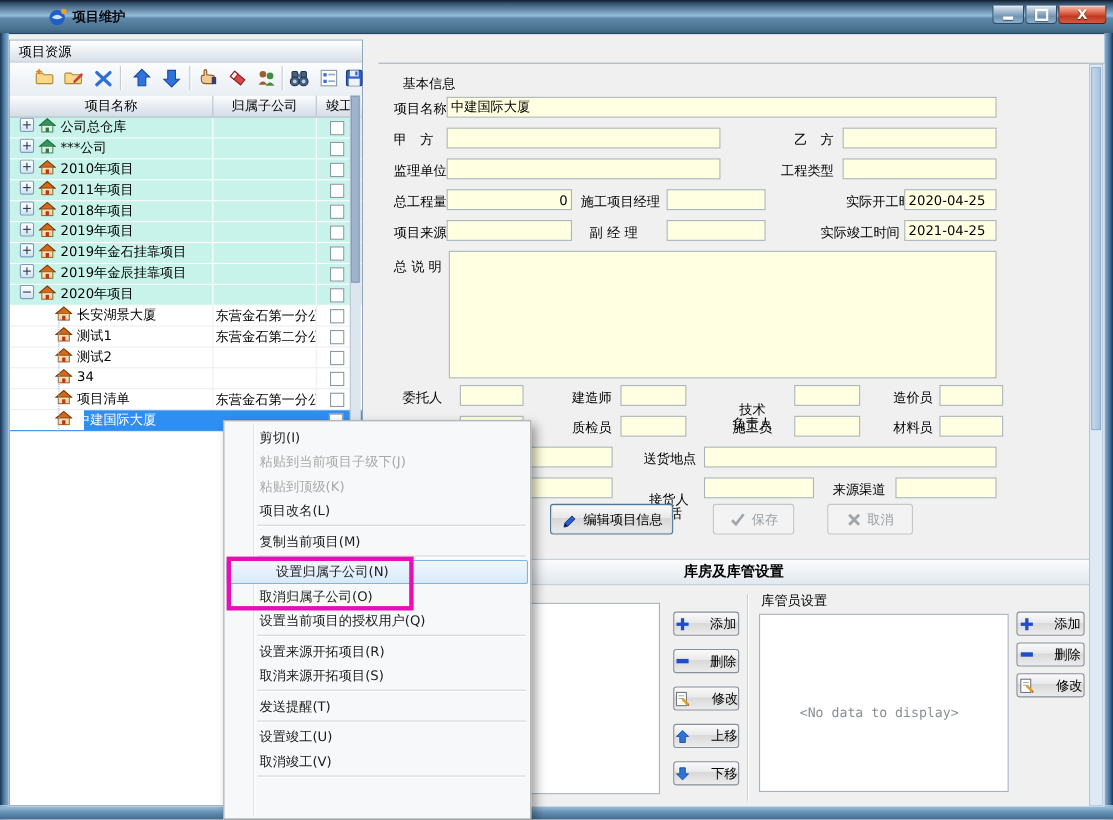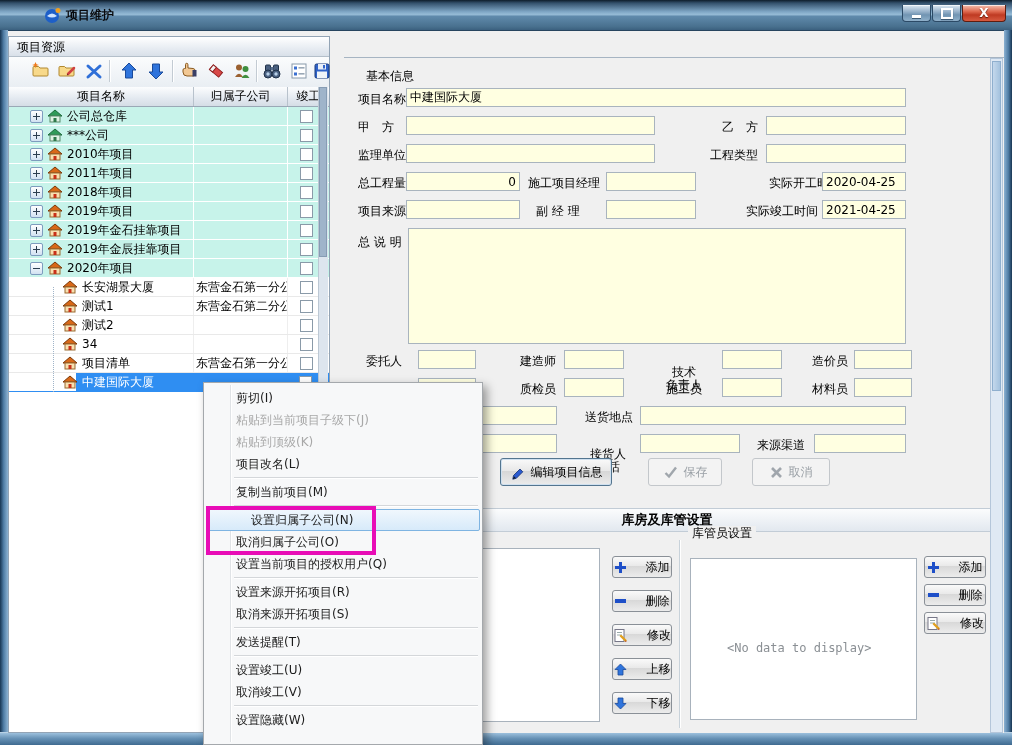--- a/index.html
+++ b/index.html
@@ -36,21 +36,21 @@
   .ltoolbar{position:absolute;left:0;top:20px;width:100%;height:30px;
     background:linear-gradient(#fbfcfd,#e9eef3);border-bottom:1px solid #c4ccd4;}
   .tbico{position:absolute;top:4px;width:20px;height:20px;cursor:pointer;}
   .tbsep{position:absolute;top:3px;width:1px;height:22px;background:#c3cbd3;box-shadow:1px 0 0 #fff;}
   .theader{position:absolute;left:0;top:50px;width:320px;height:20px;display:flex;
     background:linear-gradient(#fcfdfe,#e3e9f0 60%,#d5dde6);border-bottom:1px solid #9aa8b6;box-sizing:border-box;}
   .thcell{display:flex;align-items:center;justify-content:center;box-sizing:border-box;}
   .thcell + .thcell{border-left:1px solid #b8c2cc;}
   .trows{position:absolute;left:0;top:70px;width:320px;}
   .trow{position:relative;height:19px;display:flex;box-sizing:border-box;font-size:12px;}
-  .trow .c-name{width:184px;display:flex;align-items:center;box-sizing:border-box;overflow:hidden;white-space:nowrap;padding-left:12px;}
+  .trow .c-name{width:184px;display:flex;align-items:flex-start;box-sizing:border-box;overflow:hidden;white-space:nowrap;}
   .trow .c-comp{width:94px;box-sizing:border-box;overflow:hidden;white-space:nowrap;line-height:18px;padding-left:2px;}
   .trow .c-chk{flex:1;display:flex;align-items:center;box-sizing:border-box;}
   .trow.teal{background:#c7f3ea;}
   .trow.teal .c-comp,.trow.teal .c-chk{border-left:1px solid #ffffff;}
   .trow.teal{border-bottom:1px solid #ffffff;}
   .trow.white{background:#ffffff;border-bottom:1px solid #e9e9e9;}
   .trow.white .c-comp,.trow.white .c-chk{border-left:1px solid #eeeeee;}
   .trow.sel{background:linear-gradient(90deg,#ffffff 0,#ffffff 67px,#2f8ef2 67px);border-bottom:1px solid #2f8ef2;color:#fff;}
   .trow.sel .c-comp,.trow.sel .c-chk{border-left:none;}
   .expander{width:13px;height:13px;margin:0 4px 0 9px;background:linear-gradient(#ffffff,#d2e2f2);
@@ -602,21 +602,21 @@
   <div class="sbtn" style="left:612px;top:692px;">
     <svg width="13" height="13">
       <path d="M6.5 12 L1 6.5 H4 V1 H9 V6.5 H12 Z" fill="#2f74dc" stroke="#1a4a9a" stroke-width="0.8"></path>
     </svg>
     <span>下移</span>
   </div>
 
   <div class="vdiv" style="left:679px;top:540px;height:188px;"></div>
 
   <div class="gbox" style="left:682px;top:546px;width:312px;height:182px;"></div>
-  <div class="glabel" style="left:688px;top:526px;">库管员设置</div>
+  <div class="glabel" style="left:688px;top:539px;">库管员设置</div>
 
   <div class="grid" style="left:690px;top:558px;width:227px;height:162px;"></div>
   <div class="gh" style="left:691px;top:559px;width:12px;height:17px;"></div>
   <div class="gh" style="left:703px;top:559px;width:169px;height:17px;">库管员</div>
   <div class="nodata" style="left:727px;top:641px;">&lt;No data to display&gt;</div>
 
   <div class="sbtn" style="left:924px;top:556px;width:62px;">
     <span class="ic-plus"></span>
     <span>添加</span>
   </div>
@@ -653,18 +653,17 @@
     <div class="mi">设置当前项目的授权用户(Q)</div>
     <div class="msep"></div>
     <div class="mi">设置来源开拓项目(R)</div>
     <div class="mi">取消来源开拓项目(S)</div>
     <div class="msep"></div>
     <div class="mi">发送提醒(T)</div>
     <div class="msep"></div>
     <div class="mi">设置竣工(U)</div>
     <div class="mi">取消竣工(V)</div>
     <div class="msep"></div>
-    <div class="mi">设置隐藏(W)</div>
   </div>
 
   <div class="annotation"></div>
 
 </div>
 
 </body></html>

